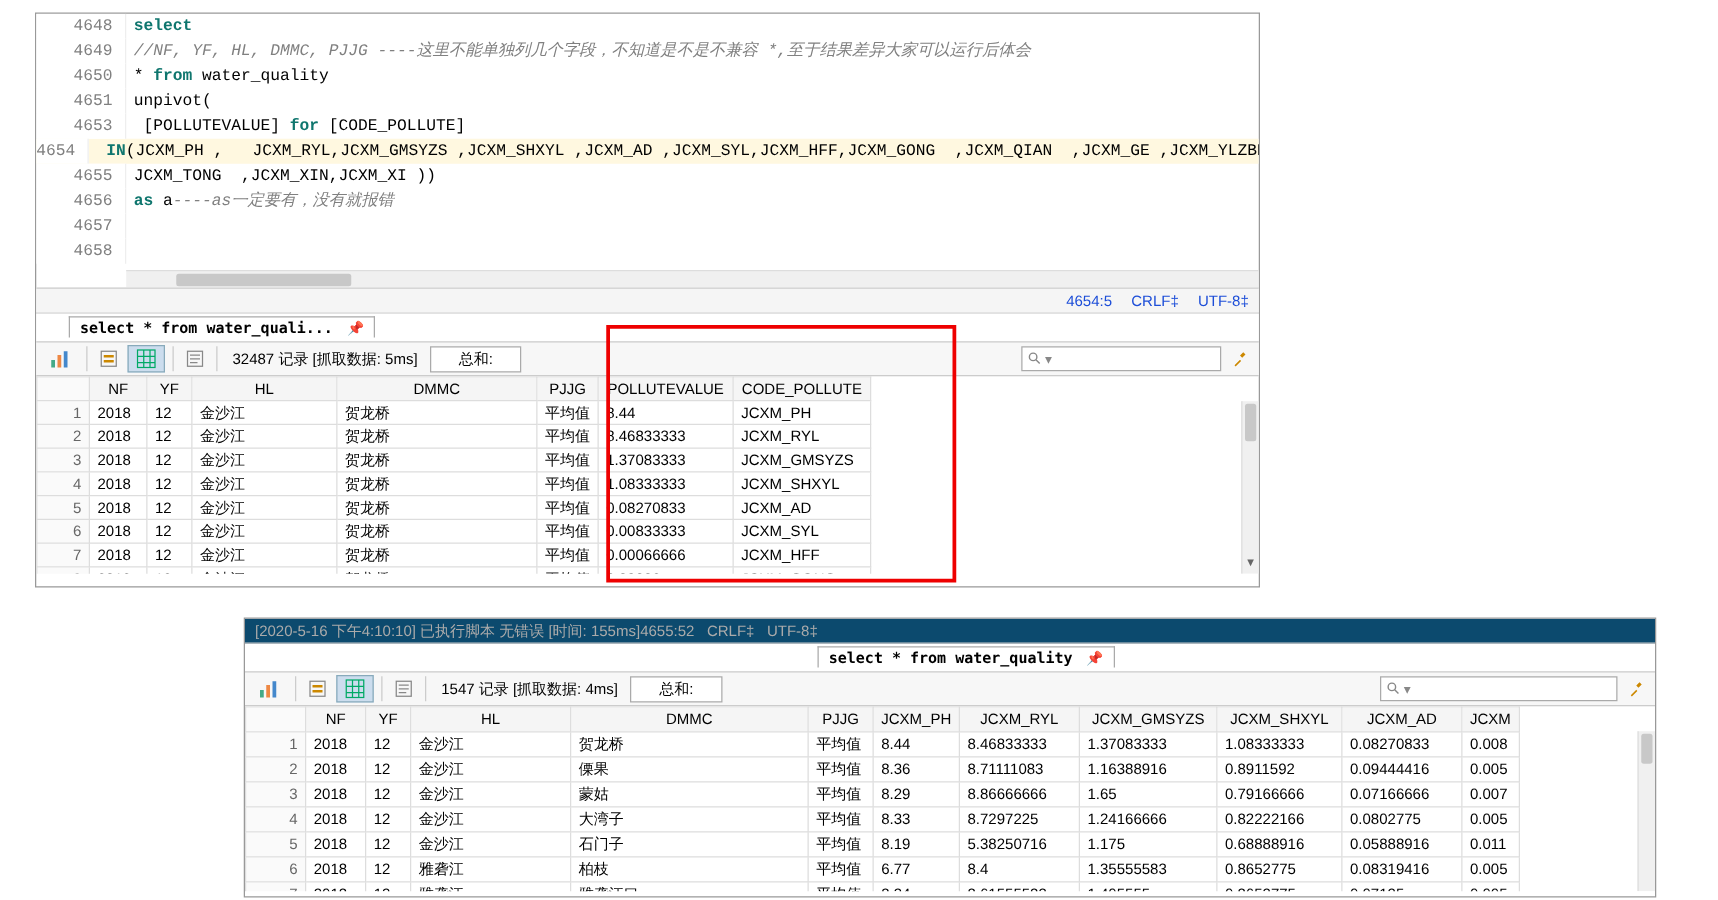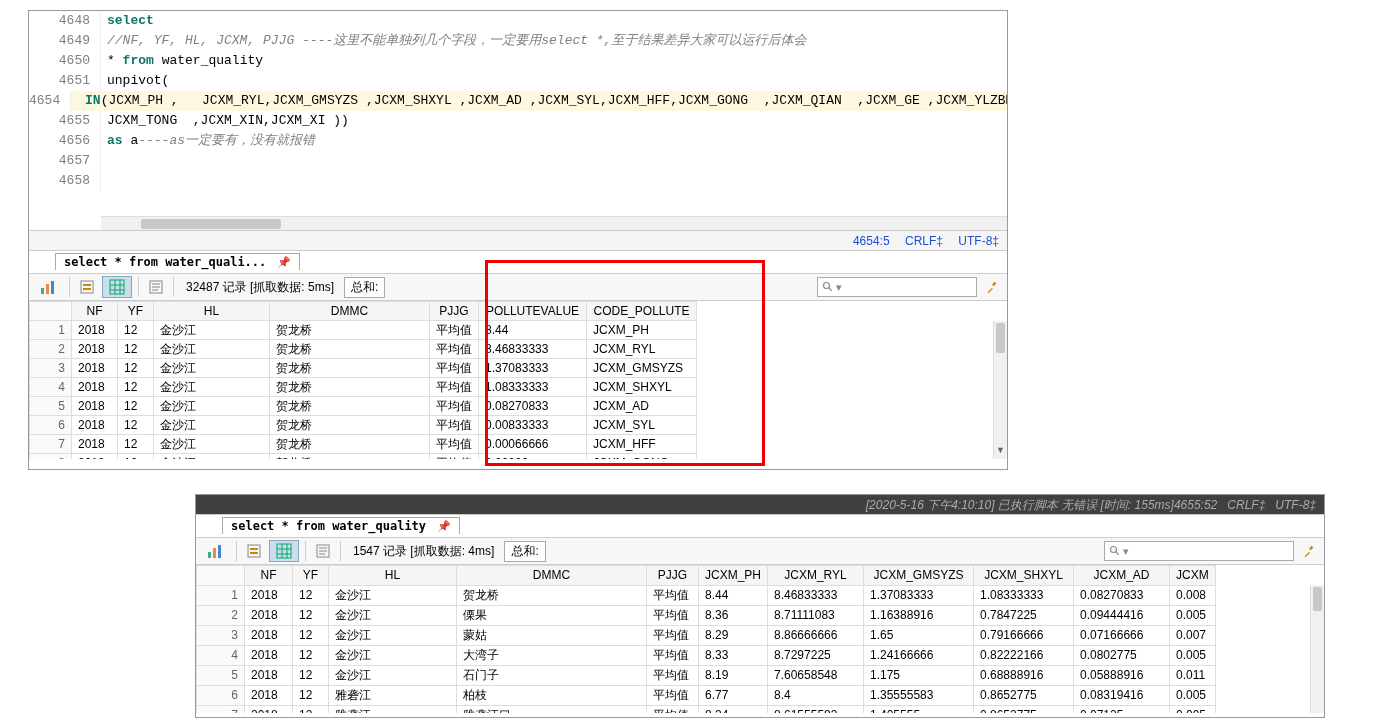--- a/index.html
+++ b/index.html
@@ -38,21 +38,21 @@
   .tab { display:inline-block; border:1px solid #aaa; border-bottom:none; background:#fff; padding: 1px 8px; font-family: Consolas, monospace; font-size:12px; font-weight:bold;margin-left:16px; }
   .tab .pin { margin-left:4px; color:#777; font-size:11px; }
 
   .toolbar { height: 28px; background: #f7f7f7; border-top:1px solid #ccc; border-bottom:1px solid #ccc; display:flex; align-items:center; padding: 0 4px; gap:4px; }
   .tbtn { width:22px; height:22px; border:1px solid transparent; background:#fff0; display:flex; align-items:center; justify-content:center; }
   .tbtn svg { width:16px; height:16px; }
   .tbtn.dd { width:30px; }
   .tbtn.active { border:1px solid #8ab; background:#cde; }
   .tsep { width:1px; height:20px; background:#ccc; margin:0 2px; }
   .tlabel { font-size:12px; padding: 0 6px; }
-  .sumbtn { border:1px solid #aaa; padding:1px 6px; font-size:12px; background:#fff; }
+  .sumbtn { border:1px solid #aaa; padding:1px 22px; font-size:12px; background:#fff; }
   .spacer { flex:1; }
   .searchbox { width:160px; height:20px; border:1px solid #aaa; display:flex; align-items:center; padding:0 4px; background:#fff; }
   .searchbox svg { width:12px; height:12px; fill:#888; }
   .wrench { width:22px; height:22px; display:flex; align-items:center; justify-content:center; }
 
   
   .grid-wrap { position: relative; height: 158px; overflow: hidden; }
   .grid { border-collapse: collapse; font-size:12px; table-layout: fixed; }
   .grid th, .grid td { border: 1px solid #ddd; padding: 1px 6px; height:18px; line-height:16px; white-space: nowrap; overflow:hidden; text-align:left; }
   .grid th { background: #f5f5f5; font-weight: normal; text-align: center; }
@@ -65,25 +65,25 @@
     position: absolute; border: 3px solid #e00; pointer-events: none;
     left: 456px; top: 249px; width: 280px; height: 206px; z-index: 5;
   }
 
   
   .panel-bottom {
     position: absolute; left: 195px; top: 494px;
     width: 1130px; height: 224px;
     border: 1px solid #999; background:#fff; overflow:hidden;
   }
-  .statusbar2 { height: 20px; background:#404040; font-size:12px; color:#555; line-height:20px; padding:0 8px; display:flex; justify-content:flex-end; border-bottom:1px solid #ccc;font-style:italic; }
+  .statusbar2 { height: 20px; background:#0c4a6e; font-size:12px; color:#555; line-height:20px; padding:0 8px; display:flex; justify-content:flex-start; border-bottom:1px solid #ccc; }
   .faded { color:#aaa; }
 
   .result-panel2 { position: relative; }
-  .tabbar2 { height:22px; padding:2px 0 0 10px; }
+  .tabbar2 { height:22px; padding:2px 0 0 10px;text-align:center; }
   .toolbar2 { height:28px; background:#f7f7f7; border-top:1px solid #ccc; border-bottom:1px solid #ccc; display:flex; align-items:center; padding:0 4px; gap:4px; }
 
   .grid2-wrap { position: relative; height: 148px; overflow:hidden; }
   .grid2 { border-collapse:collapse; font-size:12px; table-layout:fixed; }
   .grid2 th, .grid2 td { border:1px solid #ddd; padding:1px 6px; height:18px; line-height:17px; white-space:nowrap; overflow:hidden; text-align:left; }
   .grid2 th { background:#f5f5f5; font-weight:normal; text-align:center; }
   .grid2 .rownum { text-align:right; width:48px; background:#fafafa; color:#666; }
   .vscroll2 { position:absolute; right:0; top:20px; bottom:0; width:14px; background:#f0f0f0; border-left:1px solid #ddd; }
   .vscroll2 .thumb { position:absolute; top:2px; left:2px; right:2px; height:24px; background:#c8c8c8; border-radius:2px; }
 
@@ -97,29 +97,33 @@
 
     <div class="editor">
 
       <div id="editor-rows">
           <div class="editor-row">
             <div class="gutter">4648</div>
             <div class="code"><span class="kw-blue">select</span></div>
           </div>
           <div class="editor-row">
             <div class="gutter">4649</div>
-            <div class="code"><span class="kw-comment">//NF, YF, HL, JCXM, PJJG ----这里不能单独列几个字段，一定要用select *,至于结果差异大家可以运行后体会</span></div>
+            <div class="code"><span class="kw-comment">//NF, YF, HL, DMMC, PJJG ----这里不能单独列几个字段，不知道是不是不兼容 *,至于结果差异大家可以运行后体会</span></div>
           </div>
           <div class="editor-row">
             <div class="gutter">4650</div>
             <div class="code">* <span class="kw-blue">from</span> water_quality</div>
           </div>
           <div class="editor-row">
             <div class="gutter">4651</div>
             <div class="code">unpivot(</div>
+          </div>
+          <div class="editor-row">
+            <div class="gutter">4653</div>
+            <div class="code"> [POLLUTEVALUE] <span class="kw-blue">for</span> [CODE_POLLUTE]</div>
           </div>
           <div class="editor-row highlight-row">
             <div class="gutter">4654</div>
             <div class="code"> <span class="kw-blue">IN</span>(JCXM_PH ,   JCXM_RYL,JCXM_GMSYZS ,JCXM_SHXYL ,JCXM_AD ,JCXM_SYL,JCXM_HFF,JCXM_GONG  ,JCXM_QIAN  ,JCXM_GE ,JCXM_YLZBMHXJ</div>
           </div>
           <div class="editor-row">
             <div class="gutter">4655</div>
             <div class="code">JCXM_TONG  ,JCXM_XIN,JCXM_XI ))</div>
           </div>
           <div class="editor-row">
@@ -416,21 +420,21 @@
               <tr>
                 <td class="rownum">2</td>
                 <td>2018</td>
                 <td>12</td>
                 <td>金沙江</td>
                 <td>傈果</td>
                 <td>平均值</td>
                 <td>8.36</td>
                 <td>8.71111083</td>
                 <td>1.16388916</td>
-                <td>0.7847225</td>
+                <td>0.8911592</td>
                 <td>0.09444416</td>
                 <td>0.005</td>
               </tr>
               <tr>
                 <td class="rownum">3</td>
                 <td>2018</td>
                 <td>12</td>
                 <td>金沙江</td>
                 <td>蒙姑</td>
                 <td>平均值</td>
@@ -456,21 +460,21 @@
                 <td>0.005</td>
               </tr>
               <tr>
                 <td class="rownum">5</td>
                 <td>2018</td>
                 <td>12</td>
                 <td>金沙江</td>
                 <td>石门子</td>
                 <td>平均值</td>
                 <td>8.19</td>
-                <td>7.60658548</td>
+                <td>5.38250716</td>
                 <td>1.175</td>
                 <td>0.68888916</td>
                 <td>0.05888916</td>
                 <td>0.011</td>
               </tr>
               <tr>
                 <td class="rownum">6</td>
                 <td>2018</td>
                 <td>12</td>
                 <td>雅砻江</td>

